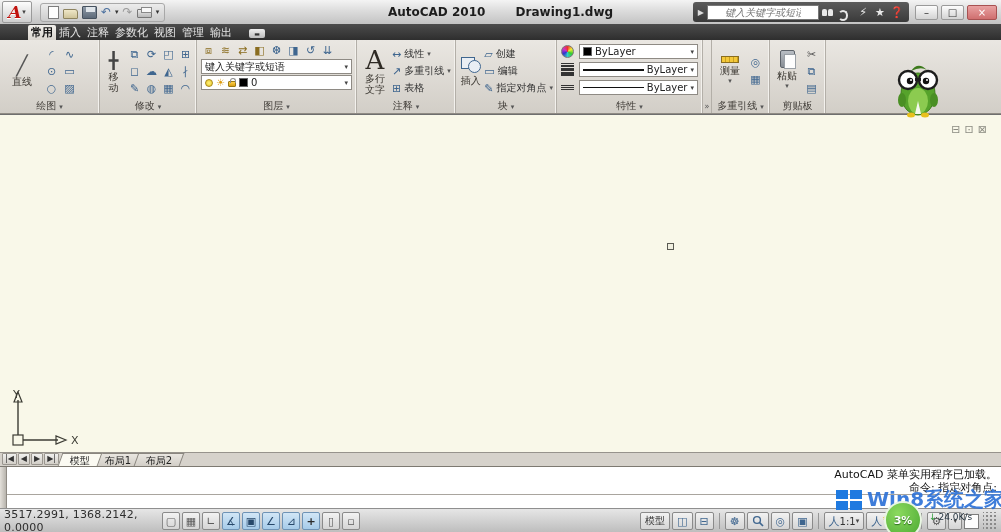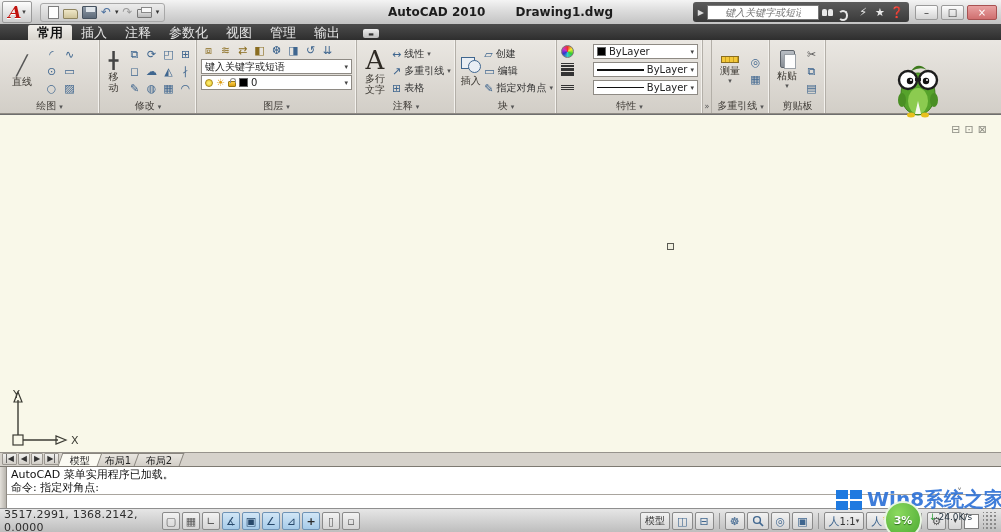--- a/index.html
+++ b/index.html
@@ -39,21 +39,21 @@
   .ic-binoc i { width:5px; height:7px; background:#e8e8e8; border-radius:2px 2px 1px 1px; }
   .ic-wrench { width:11px; height:4px; background:#e8e8e8; border-radius:2px; transform:rotate(-45deg); position:relative; }
   .ic-wrench::after { content:""; position:absolute; right:-2px; top:-2px; width:6px; height:7px; border:2px solid #e8e8e8; border-radius:50%; border-left-color:transparent; }
   .winbtns { display:flex; align-items:center; gap:3px; margin-right:4px; }
   .wb { width:23px; height:15px; display:flex; align-items:center; justify-content:center; font-size:10px; color:#333;
     border:1px solid #9a9a9a; border-radius:2px; background:linear-gradient(#fdfdfd,#d3d3d3); }
   .wb.close { background:linear-gradient(#e9a2a2,#cf6f6f); color:#fff; border-color:#a85252; width:30px; }
 
   
   .tabbar { height:16px; background:linear-gradient(#4c4c4c,#2e2e2e); display:flex; align-items:flex-end; padding-left:28px; }
-  .rtab { font-size:13px; color:#e6e6e6; padding:1px 9px 1px; line-height:13px; cursor:default; }
+  .rtab { font-size:11px; color:#e6e6e6; padding:1px 3px 1px; line-height:13px; cursor:default; }
   .rtab.active { background:linear-gradient(#f1efeb,#d9d5ce); color:#111; border-radius:2px 2px 0 0; font-weight:bold; }
   .tabmin { margin-left:14px; margin-bottom:2px; width:16px; height:9px; background:linear-gradient(#efefef,#bdbdbd);
     border-radius:2px; display:flex; align-items:center; justify-content:center; font-size:6px; color:#333; }
 
   
   .ribbon { height:74px; background:linear-gradient(#eae7e2,#d2cec7); display:flex; border-bottom:1px solid #8f8b84; }
   .panel { display:flex; flex-direction:column; border-right:1px solid #b3afa8; box-shadow:inset -1px 0 0 #f3f1ed; }
   .pc { flex:1; display:flex; padding:2px 3px 0; gap:2px; }
   .plabel { height:13px; font-size:10px; color:#3f3b36; text-align:center; line-height:12px; white-space:nowrap; }
   .plabel .arr { font-size:7px; color:#555; }
@@ -69,21 +69,21 @@
   .combo .cdd { margin-left:auto; font-size:7px; color:#444; }
   .bulb { width:8px; height:8px; border-radius:50%; background:radial-gradient(#fff27a,#e7c426); border:1px solid #a8891c; }
   .sun  { color:#dd9d12; font-size:10px; line-height:10px; }
   .lock { width:8px; height:6px; background:linear-gradient(#ffd24a,#d99f18); border:1px solid #9a7a14; border-radius:1px; position:relative; margin-top:3px; }
   .lock::before { content:""; position:absolute; left:1px; top:-4px; width:4px; height:4px; border:1px solid #8f8f8f; border-bottom:none; border-radius:3px 3px 0 0; }
   .swatch { width:9px; height:9px; background:#000; border:1px solid #666; }
   .mitem { display:flex; align-items:center; font-size:10px; height:17px; gap:3px; color:#333; white-space:nowrap; }
   .mitem .mi { color:#3f668f; font-size:11px; }
   .mitem .ddm2 { font-size:7px; color:#555; }
   .bigA { font-family:"DejaVu Serif","Liberation Serif",serif; font-size:26px; line-height:26px; color:#2e2a24; }
-  .prow { display:flex; align-items:center; gap:19px; height:17px; }
+  .prow { display:flex; align-items:center; gap:5px; height:17px; }
   .colorwheel { width:13px; height:13px; border-radius:50%; border:1px solid #777;
     background:conic-gradient(#e33,#ee3,#3c3,#3cc,#33c,#c3c,#e33); }
   .lwicon { width:13px; display:flex; flex-direction:column; gap:1px; }
   .lwicon i { height:1px; background:#333; }
   .lwicon i:nth-child(2){height:2px;} .lwicon i:nth-child(3){height:3px;} .lwicon i:nth-child(4){height:4px;}
   .ltline { flex:1; height:0; border-top:2px solid #111; }
   .ltline.thin { border-top:1px solid #111; }
   .chev { width:9px; display:flex; align-items:flex-end; justify-content:center; font-size:8px; color:#555; padding-bottom:2px; border-right:1px solid #b3afa8; }
   .ruler { width:18px; height:7px; background:repeating-linear-gradient(90deg,#f4c83a 0 3px,#caa21e 3px 4px); border:1px solid #8a6d1f; margin-bottom:2px; }
   .clipic { width:15px; height:18px; background:linear-gradient(#b9bec4,#878d94); border:1px solid #5d636a; border-radius:2px; position:relative; margin-bottom:2px; }
@@ -102,21 +102,21 @@
   
   .ltabs { height:14px; background:#d6d2cb; display:flex; align-items:flex-end; font-size:10px; border-top:1px solid #97938c; padding-left:2px; }
   .lnav { display:flex; gap:1px; margin-right:6px; padding-bottom:1px; }
   .lnav span { font-size:8px; color:#333; padding:0 2px; background:linear-gradient(#f0f0ee,#d2cec7); border:1px solid #9a968f; border-radius:1px; line-height:10px; }
   .ltab { padding:0 9px; transform:skewX(-20deg); border:1px solid #8a867f; border-bottom:none;
     background:linear-gradient(#e9e6e0,#d2cec7); margin-left:-5px; height:13px; line-height:13px; }
   .ltab > span { display:inline-block; transform:skewX(20deg); font-size:10px; color:#222; }
   .ltab.active { background:#fbfaf2; z-index:2; }
 
   
-  .cmd { height:42px; display:flex; background:#fff; border-top:1px solid #7d7971; }
+  .cmd { height:42px; display:flex; background:#fff; border-top:1px solid #7d7971;text-align:right; }
   .cmdgrab { width:7px; background:linear-gradient(90deg,#e3e0da,#b8b4ad); border-right:1px solid #8f8b84; }
   .cmdbody { flex:1; display:flex; flex-direction:column; font-size:11px; color:#111; }
   .cmdhist { height:28px; padding:1px 4px; border-bottom:1px solid #a9a59e; line-height:13px; }
   .cmdprompt { flex:1; padding:0 4px; line-height:13px; }
 
   
   .status { height:25px; display:flex; align-items:center; background:linear-gradient(#e6e6e6,#bcbcbc); border-top:1px solid #8f8f8f; font-size:11px; color:#2e2e2e; padding:0 4px; }
   .coords { width:158px; font-size:11px; letter-spacing:0.2px; }
   .toggle { width:18px; height:18px; border:1px solid #8a8a8a; border-radius:2px; margin-right:2px; display:flex; align-items:center; justify-content:center;
     background:linear-gradient(#f2f2f2,#d5d5d5); color:#5c5c5c; font-size:11px; }

